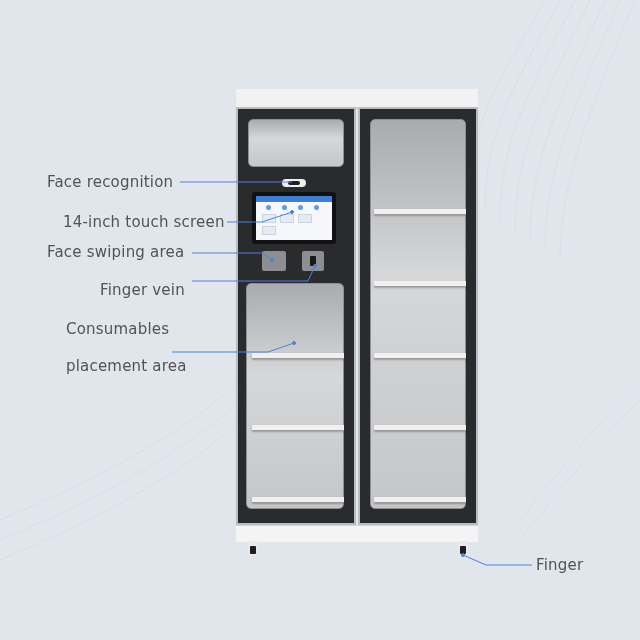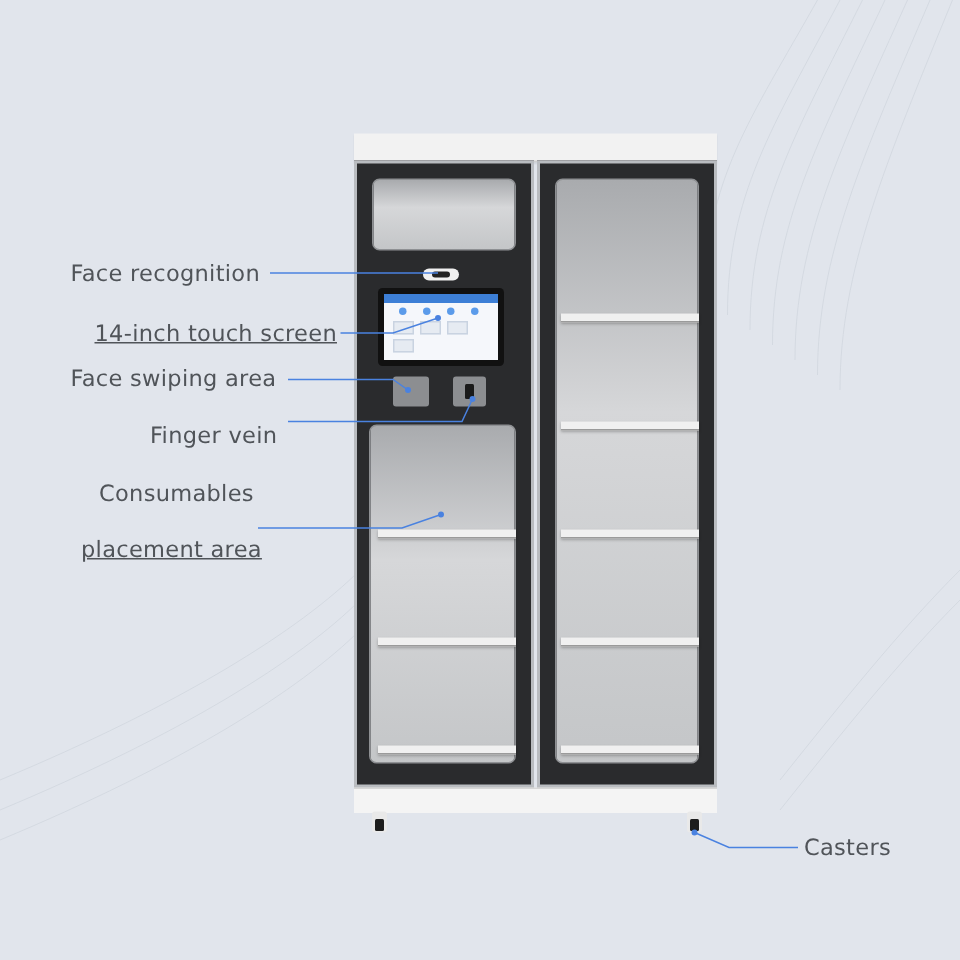--- a/index.html
+++ b/index.html
@@ -99,18 +99,18 @@
     <polyline points="192,281 308,281 315,266"></polyline>
     <circle cx="315" cy="266" r="1.5" fill="#4a82e0"></circle>
     <polyline points="172,352 268,352 294,343"></polyline>
     <circle cx="294" cy="343" r="1.5" fill="#4a82e0"></circle>
     <polyline points="532,565 486,565 463,555"></polyline>
     <circle cx="463" cy="555" r="1.5" fill="#4a82e0"></circle>
   </g>
 </svg>
 
 <div class="label" style="left:47px;top:173px;">Face recognition</div>
-<div class="label" style="left:63px;top:213px;text-decoration:underline;">14-inch touch screen</div>
+<div class="label" style="left:63px;top:213px;">14-inch touch screen</div>
 <div class="label" style="left:47px;top:243px;">Face swiping area</div>
 <div class="label" style="left:100px;top:270px;margin-top:11px;">Finger vein</div>
 <div class="label" style="left:66px;top:320px;">Consumables</div>
-<div class="label" style="left:54px;top:357px;text-decoration:underline;">placement area</div>
-<div class="label" style="left:536px;top:556px;">Casters</div>
+<div class="label" style="left:66px;top:357px;">placement area</div>
+<div class="label" style="left:536px;top:556px;">Finger</div>
 
 </body></html>

